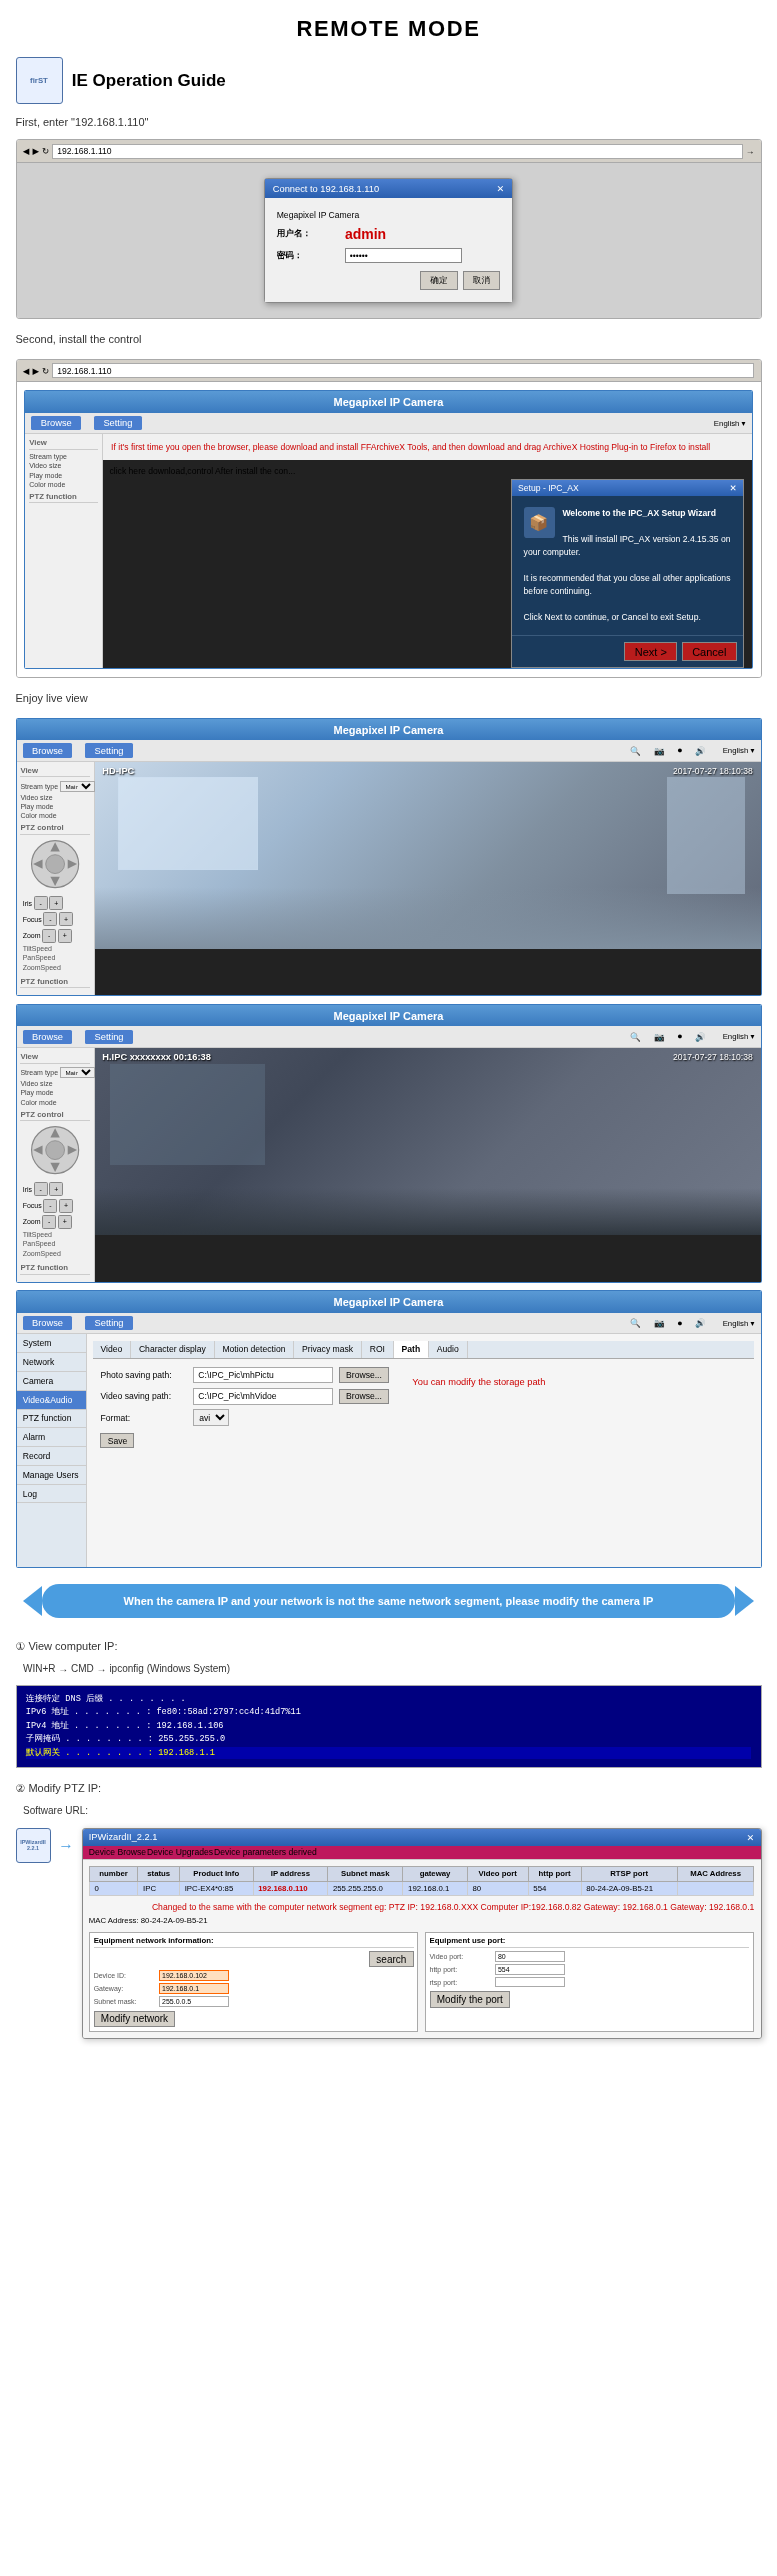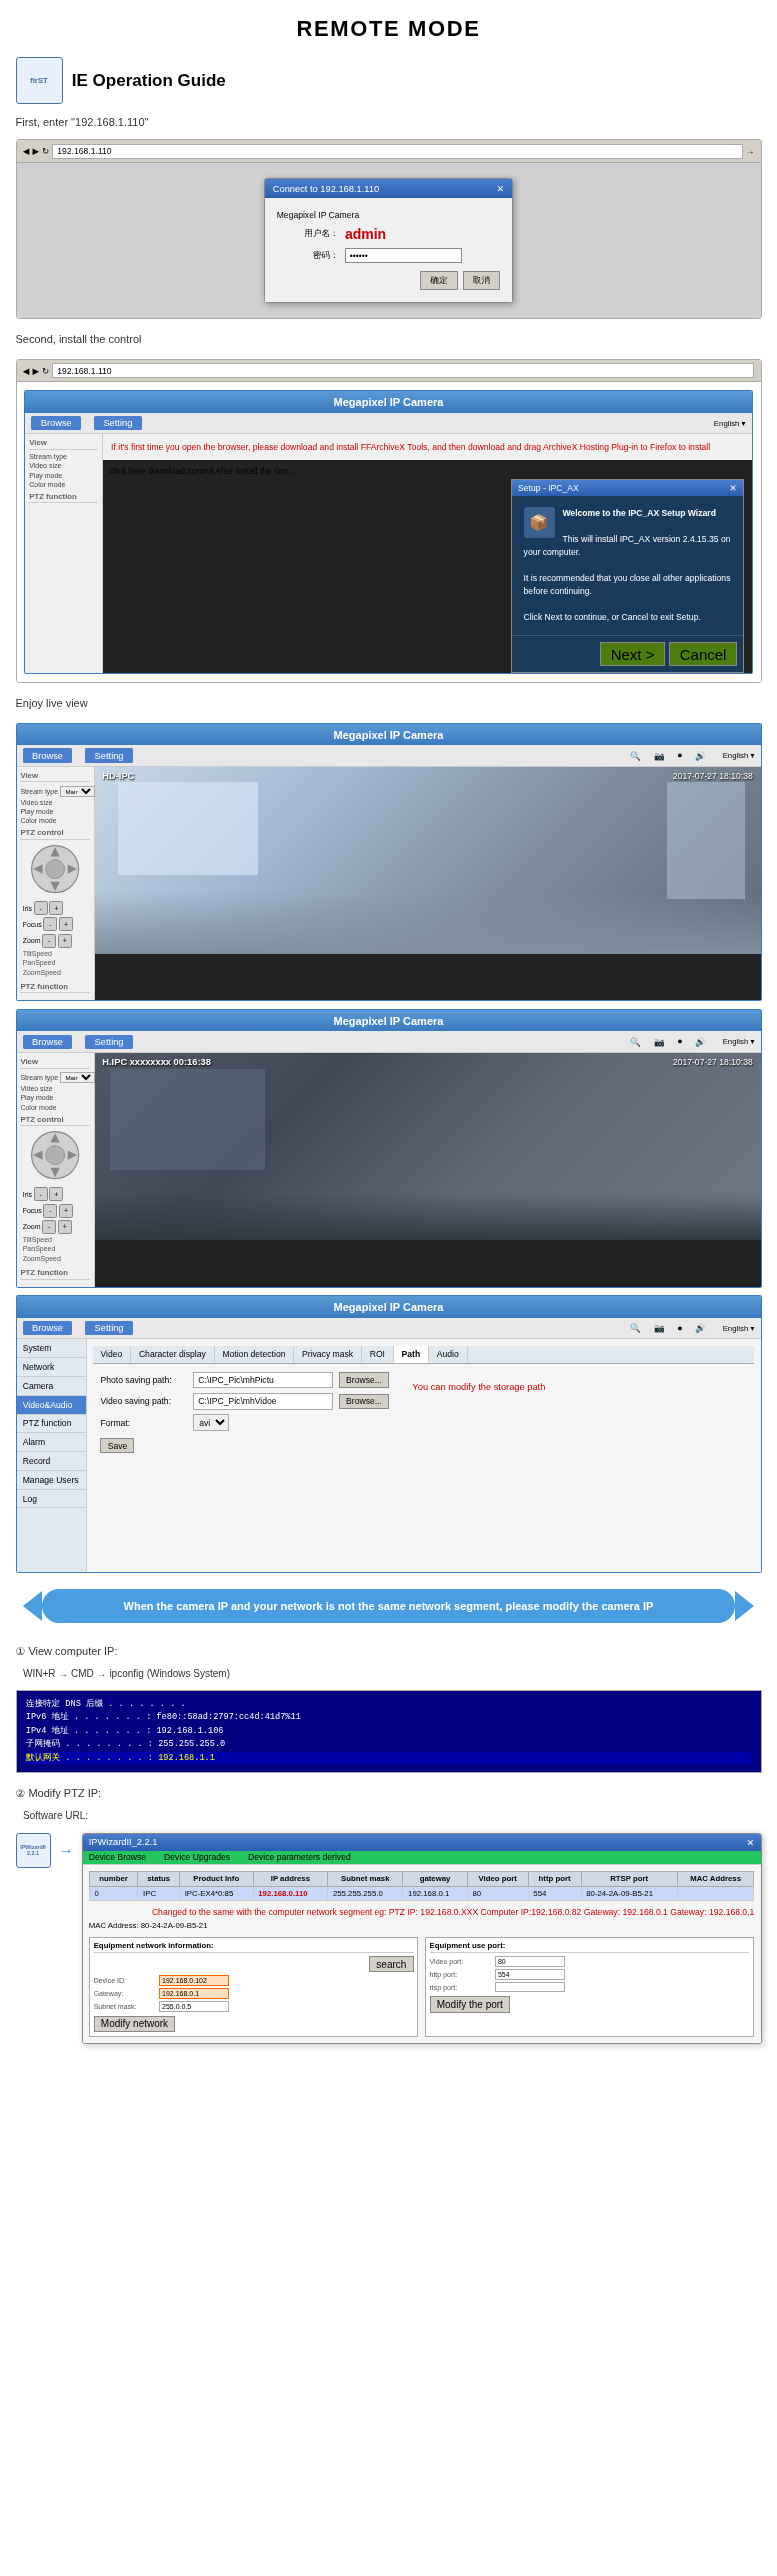--- a/index.html
+++ b/index.html
@@ -105,21 +105,22 @@
     .dialog-row {
       display: flex;
       align-items: center;
       margin-bottom: 6.2px;
       gap: 6.2px;
     }
 
     .dialog-label {
       font-size: 8.6px;
       width: 62px;
-      text-align: right;
+      text-align: left;
+      font-weight: bold;
     }
 
     .dialog-input {
       border: 0.8px solid #888;
       padding: 1.6px 3.9px;
       font-size: 8.6px;
       width: 117px;
     }
 
     .admin-text {
@@ -355,26 +356,26 @@
       color: white;
       padding: 3.1px 6.2px;
       font-size: 9.3px;
       display: flex;
       justify-content: space-between;
       align-items: center;
       gap: 12px;
     }
 
     .sw-menu {
-      background: #22c55e;
+      background: #be185d;
       padding: 1.6px 6.2px;
       font-size: 8.6px;
       border-bottom: 0.8px solid #ccc;
       display: flex;
-      gap: 18px;
+      gap: 1px;
     }
 
     .sw-body {
       padding: 6.2px;
       background: #f5f5f5;
     }
 
     .sw-table {
       width: 100%;
       border-collapse: collapse;
@@ -568,25 +569,25 @@
 
     .setup-buttons {
       display: flex;
       justify-content: flex-end;
       gap: 4.7px;
       padding: 6.2px;
       border-top: 0.8px solid #3a5a7c;
     }
 
     .setup-btn {
-      background: #4d7c0f;
+      background: #b91c1c;
       color: #000;
       border: 0.8px solid #888;
       padding: 2.3px 9.3px;
-      font-size: 15px;
+      font-size: 11px;
       cursor: pointer;
     }
 
     .clearfix::after {
       content: '';
       display: block;
       clear: both;
     }
 
     .small-logo {

